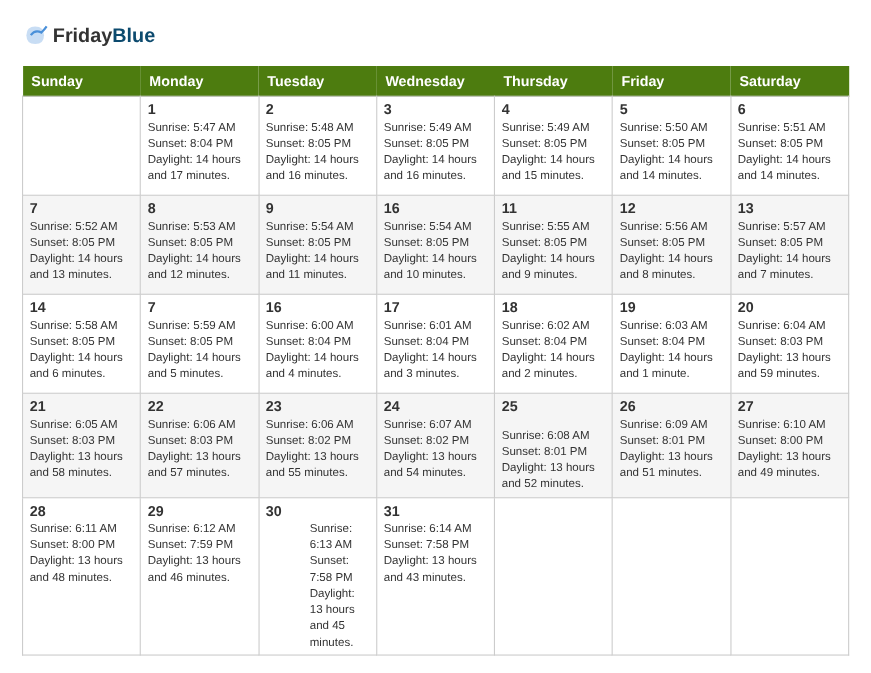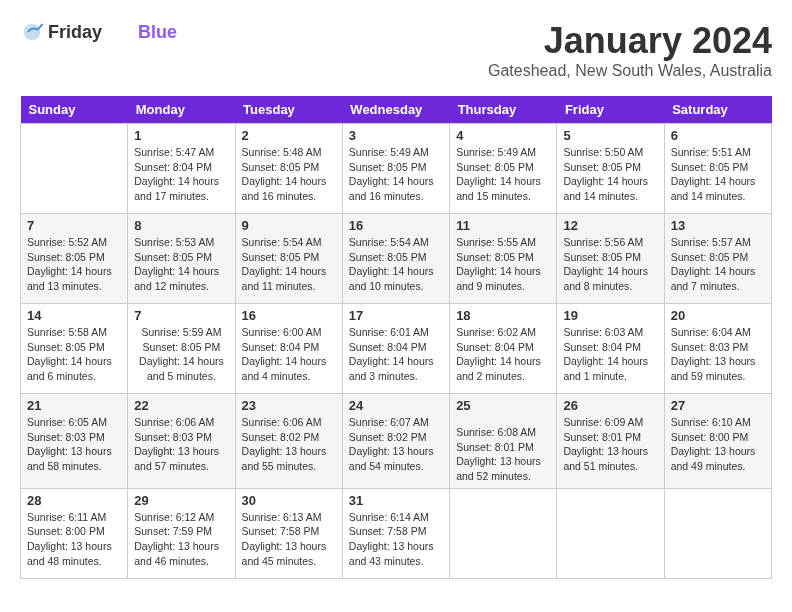--- a/index.html
+++ b/index.html
@@ -22,22 +22,21 @@
       gap: 4px;
     }
     .logo-text-general {
       font-size: 18px;
       font-weight: bold;
       color: #333;
     }
     .logo-text-blue {
       font-size: 18px;
       font-weight: bold;
-      color: #8b5cf6;
-      margin-left: 36px;
+      color: #0c4a6e;
     }
     .logo-icon {
       width: 24px;
       height: 24px;
     }
     .title-section {
       text-align: right;
     }
     .month-title {
       font-size: 36px;
@@ -47,21 +46,21 @@
     .subtitle {
       font-size: 16px;
       color: #555;
     }
     table {
       width: 100%;
       border-collapse: collapse;
       font-size: 11px;
     }
     thead tr th {
-      background-color: #6d28d9;
+      background-color: #4d7c0f;
       color: white;
       padding: 6px 8px;
       text-align: left;
       font-size: 13px;
       font-weight: bold;
     }
     tbody tr td {
       border: 1px solid #ccc;
       vertical-align: top;
       padding: 4px 6px;
@@ -102,24 +101,20 @@
       <path d="M15 5 Q25 5 25 15 Q25 25 15 25 Q5 25 5 15 Q5 5 15 5Z" fill="#4a90d9" opacity="0.3"></path>
       <path d="M10 15 Q15 8 22 12 Q26 8 28 5" fill="none" stroke="#4a90d9" stroke-width="2.5"></path>
     </svg>
     <div>
       <div style="display:flex; align-items:baseline;">
         <span class="logo-text-general">Friday</span>
         <span class="logo-text-blue">Blue</span>
       </div>
     </div>
   </div>
-  <div class="title-section">
-    <div class="month-title">January 2024</div>
-    <div class="subtitle">Gateshead, New South Wales, Australia</div>
-  </div>
 </div>
 
 <table>
   <thead>
     <tr>
     <th>Sunday</th>
         <th>Monday</th>
         <th>Tuesday</th>
         <th>Wednesday</th>
         <th>Thursday</th>
@@ -227,21 +222,21 @@
       <tr>
         <td>
           <span class="day-number">14</span>
           <div class="day-info" style="white-space: pre-line;">Sunrise: 5:58 AM
 Sunset: 8:05 PM
 Daylight: 14 hours
 and 6 minutes.</div>
         </td>
         <td>
           <span class="day-number">7</span>
-          <div class="day-info" style="white-space: pre-line; text-align: center;">Sunrise: 5:59 AM
+          <div class="day-info" style="white-space: pre-line;">Sunrise: 5:59 AM
 Sunset: 8:05 PM
 Daylight: 14 hours
 and 5 minutes.</div>
         </td>
         <td>
           <span class="day-number">16</span>
           <div class="day-info" style="white-space: pre-line;">Sunrise: 6:00 AM
 Sunset: 8:04 PM
 Daylight: 14 hours
 and 4 minutes.</div>
@@ -336,21 +331,21 @@
         </td>
         <td>
           <span class="day-number">29</span>
           <div class="day-info" style="white-space: pre-line;">Sunrise: 6:12 AM
 Sunset: 7:59 PM
 Daylight: 13 hours
 and 46 minutes.</div>
         </td>
         <td>
           <span class="day-number">30</span>
-          <div class="day-info" style="white-space: pre-line;">Sunrise: 6:13 AM
+          <div class="day-info" style="white-space: pre-line; margin-left: 40px;">Sunrise: 6:13 AM
 Sunset: 7:58 PM
 Daylight: 13 hours
 and 45 minutes.</div>
         </td>
         <td>
           <span class="day-number">31</span>
           <div class="day-info" style="white-space: pre-line;">Sunrise: 6:14 AM
 Sunset: 7:58 PM
 Daylight: 13 hours
 and 43 minutes.</div>

